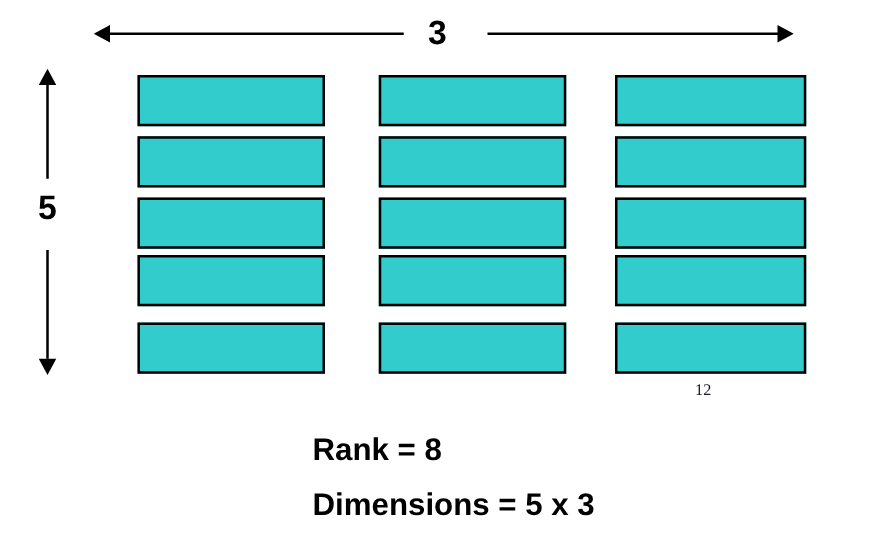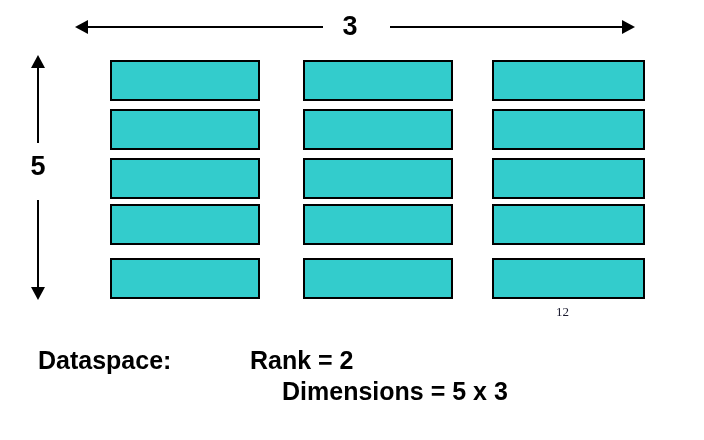--- a/index.html
+++ b/index.html
@@ -132,17 +132,16 @@
   <div class="cell" style="left:110px; top:204px; width:150px; height:41px;"></div>
   <div class="cell" style="left:303px; top:204px; width:150px; height:41px;"></div>
   <div class="cell" style="left:492px; top:204px; width:153px; height:41px;"></div>
 
   <div class="cell" style="left:110px; top:258px; width:150px; height:41px;"></div>
   <div class="cell" style="left:303px; top:258px; width:150px; height:41px;"></div>
   <div class="cell" style="left:492px; top:258px; width:153px; height:41px;"></div>
 
   <div class="cell-label" style="left:556px; top:269px;margin-top:36px;">12</div>
 
-  <div class="caption" style="left:38px; top:348px;">Dataspace:</div>
-  <div class="caption" style="left:250px; top:348px;">Rank = 2</div>
-  <div class="caption" style="left:250px; top:379px;margin-left:32px;">Dimensions = 5 x 3</div>
+  <div class="caption" style="left:250px; top:348px;">Rank = 8</div>
+  <div class="caption" style="left:250px; top:392px;">Dimensions = 5 x 3</div>
 
 </div>
 
 </body></html>

